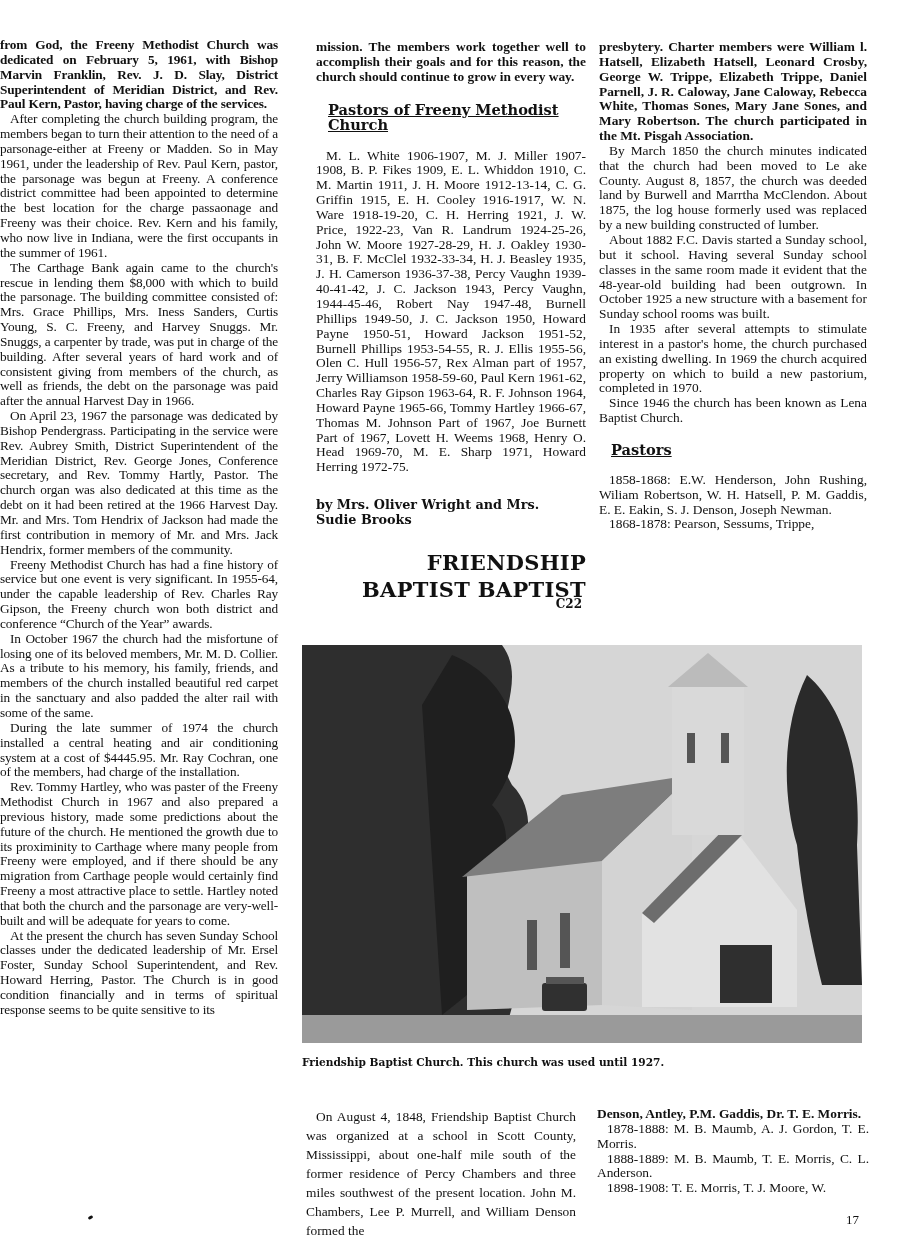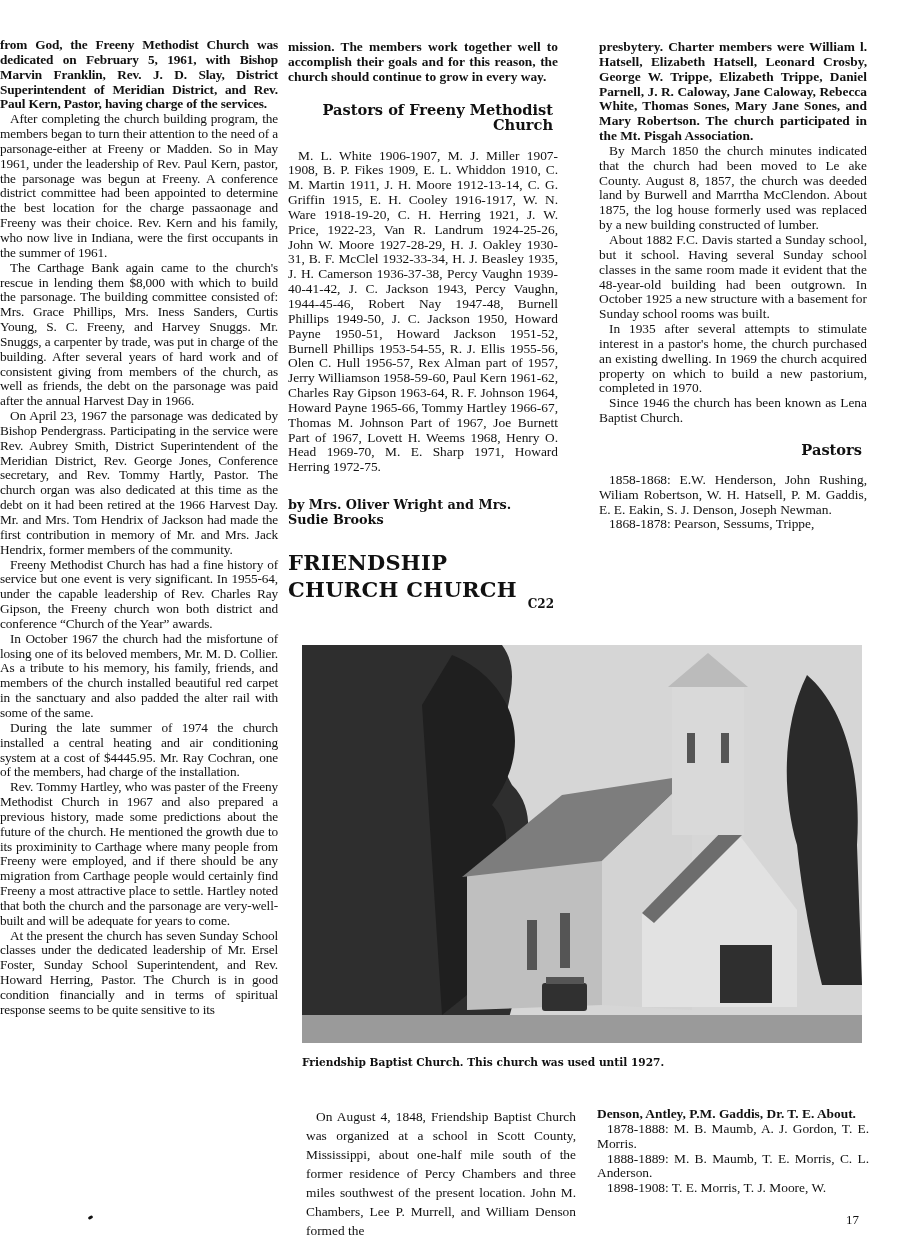--- a/index.html
+++ b/index.html
@@ -7,37 +7,37 @@
     width: 900px; height: 1238px; position: relative; overflow: hidden;
     font-family: "Liberation Serif", "DejaVu Serif", serif; color: #111;
   }
   .col { position: absolute; text-align: justify; }
   .p { margin: 0; text-indent: 10px; }
   .noindent { text-indent: 0; font-weight: bold; }
 
   
   #col-left { left: 0; top: 38px; width: 278px; font-size: 13.3px; line-height: 14.85px; letter-spacing: -0.15px; }
   
-  #col-mid { left: 288px; top: 40px; width: 270px; font-size: 13.4px; line-height: 14.85px; }
+  #col-mid { left: 316px; top: 40px; width: 270px; font-size: 13.4px; line-height: 14.85px; }
   
   #col-right { left: 599px; top: 40px; width: 268px; font-size: 13.4px; line-height: 14.85px; }
 
   .heading {
-    font-family: "DejaVu Serif", serif; font-weight: bold; text-align: right;
-    font-size: 14.6px; line-height: 15px; margin: 5px;
+    font-family: "DejaVu Serif", serif; font-weight: bold; text-align: left;
+    font-size: 14.6px; line-height: 15px; margin: 12px; text-decoration: underline;
   }
   #pastors-heading { margin-top: 17px; margin-bottom: 17px; }
   #right-pastors-heading { margin-top: 16px; margin-bottom: 16px; }
 
   .byline {
     font-family: "DejaVu Serif", serif; font-weight: bold; text-align: left;
     font-size: 12.8px; line-height: 15px; margin: 22px 0 0 0;
   }
   .big-title {
-    font-family: "DejaVu Serif", serif; font-weight: bold; text-align: left;
+    font-family: "DejaVu Serif", serif; font-weight: bold; text-align: right;
     font-size: 21px; line-height: 27px; margin: 0; letter-spacing: 0.3px;
   }
   #big-title-wrap { margin-top: 22px; position: relative; }
   .code { position: absolute; right: 4px; bottom: -9px; font-family: "DejaVu Serif", serif; font-weight: bold; font-size: 12px; }
 
   
   #photo {
     position: absolute; left: 302px; top: 645px; width: 560px; height: 398px;
     background: linear-gradient(180deg, #d9d9d9 0%, #cfcfcf 60%, #bdbdbd 100%);
     overflow: hidden;
@@ -72,21 +72,21 @@
 <div id="col-mid" class="col">
   <p class="p noindent">mission. The members work together well to accomplish their goals and for this reason, the church should continue to grow in every way.</p>
   <h3 id="pastors-heading" class="heading">Pastors of Freeny Methodist Church</h3>
   <p class="p">M. L. White 1906-1907, M. J. Miller 1907-1908, B. P. Fikes 1909, E. L. Whiddon 1910, C. M. Martin 1911, J. H. Moore 1912-13-14, C. G. Griffin 1915, E. H. Cooley 1916-1917, W. N. Ware 1918-19-20, C. H. Herring 1921, J. W. Price, 1922-23, Van R. Landrum 1924-25-26, John W. Moore 1927-28-29, H. J. Oakley 1930-31, B. F. McClel 1932-33-34, H. J. Beasley 1935, J. H. Camerson 1936-37-38, Percy Vaughn 1939-40-41-42, J. C. Jackson 1943, Percy Vaughn, 1944-45-46, Robert Nay 1947-48, Burnell Phillips 1949-50, J. C. Jackson 1950, Howard Payne 1950-51, Howard Jackson 1951-52, Burnell Phillips 1953-54-55, R. J. Ellis 1955-56, Olen C. Hull 1956-57, Rex Alman part of 1957, Jerry Williamson 1958-59-60, Paul Kern 1961-62, Charles Ray Gipson 1963-64, R. F. Johnson 1964, Howard Payne 1965-66, Tommy Hartley 1966-67, Thomas M. Johnson Part of 1967, Joe Burnett Part of 1967, Lovett H. Weems 1968, Henry O. Head 1969-70, M. E. Sharp 1971, Howard Herring 1972-75.</p>
   <div class="byline">
     <div>by Mrs. Oliver Wright and Mrs.</div>
     <div>Sudie Brooks</div>
   </div>
   <div id="big-title-wrap">
     <h1 class="big-title">FRIENDSHIP</h1>
-    <h1 class="big-title">CHURCH CHURCH</h1>
+    <h1 class="big-title">BAPTIST BAPTIST</h1>
     <span class="code">C22</span>
   </div>
 </div>
 
 <div id="col-right" class="col">
   <p class="p noindent">presbytery. Charter members were William l. Hatsell, Elizabeth Hatsell, Leonard Crosby, George W. Trippe, Elizabeth Trippe, Daniel Parnell, J. R. Caloway, Jane Caloway, Rebecca White, Thomas Sones, Mary Jane Sones, and Mary Robertson. The church participated in the Mt. Pisgah Association.</p>
   <p class="p">By March 1850 the church minutes indicated that the church had been moved to Le ake County. August 8, 1857, the church was deeded land by Burwell and Marrtha McClendon. About 1875, the log house formerly used was replaced by a new building constructed of lumber.</p>
   <p class="p">About 1882 F.C. Davis started a Sunday school, but it school. Having several Sunday school classes in the same room made it evident that the 48-year-old building had been outgrown. In October 1925 a new structure with a basement for Sunday school rooms was built.</p>
   <p class="p">In 1935 after several attempts to stimulate interest in a pastor's home, the church purchased an existing dwelling. In 1969 the church acquired property on which to build a new pastorium, completed in 1970.</p>
   <p class="p">Since 1946 the church has been known as Lena Baptist Church.</p>
@@ -129,20 +129,20 @@
     <rect x="244" y="332" width="38" height="7" fill="#555"></rect>
   </svg>
 </div>
 <div id="caption">Friendship Baptist Church. This church was used until 1927.</div>
 
 <div id="col-mid-bottom" class="col">
   <p class="p">On August 4, 1848, Friendship Baptist Church was organized at a school in Scott County, Mississippi, about one-half mile south of the former residence of Percy Chambers and three miles southwest of the present location. John M. Chambers, Lee P. Murrell, and William Denson formed the</p>
 </div>
 
 <div id="col-right-bottom" class="col">
-  <p class="p noindent">Denson, Antley, P.M. Gaddis, Dr. T. E. About.</p>
+  <p class="p noindent">Denson, Antley, P.M. Gaddis, Dr. T. E. Morris.</p>
   <p class="p">1878-1888: M. B. Maumb, A. J. Gordon, T. E. Morris.</p>
   <p class="p">1888-1889: M. B. Maumb, T. E. Morris, C. L. Anderson.</p>
   <p class="p">1898-1908: T. E. Morris, T. J. Moore, W.</p>
 </div>
 
 <div id="page-number">17</div>
 <div id="stray-mark"></div>
 
 </body></html>

